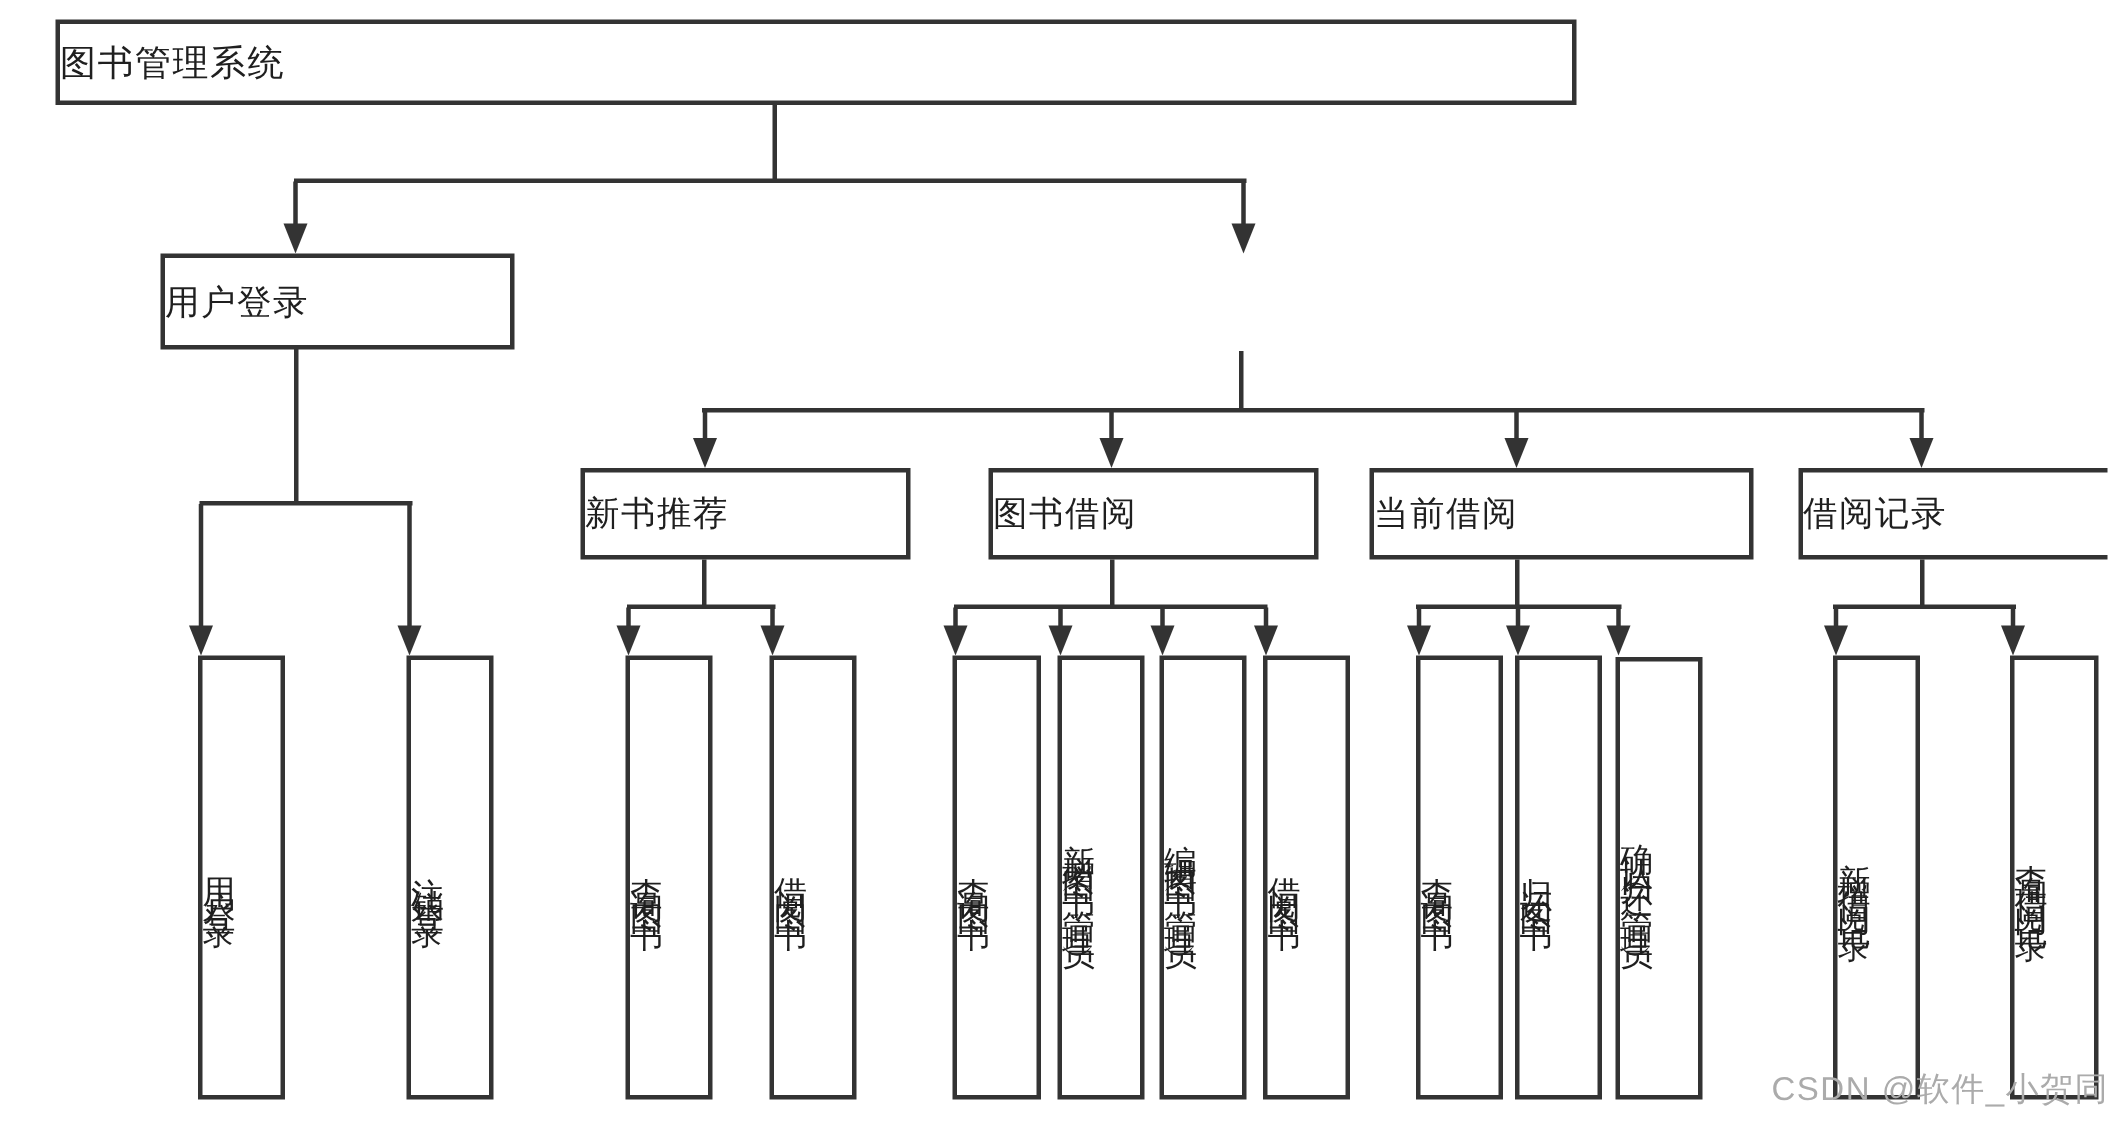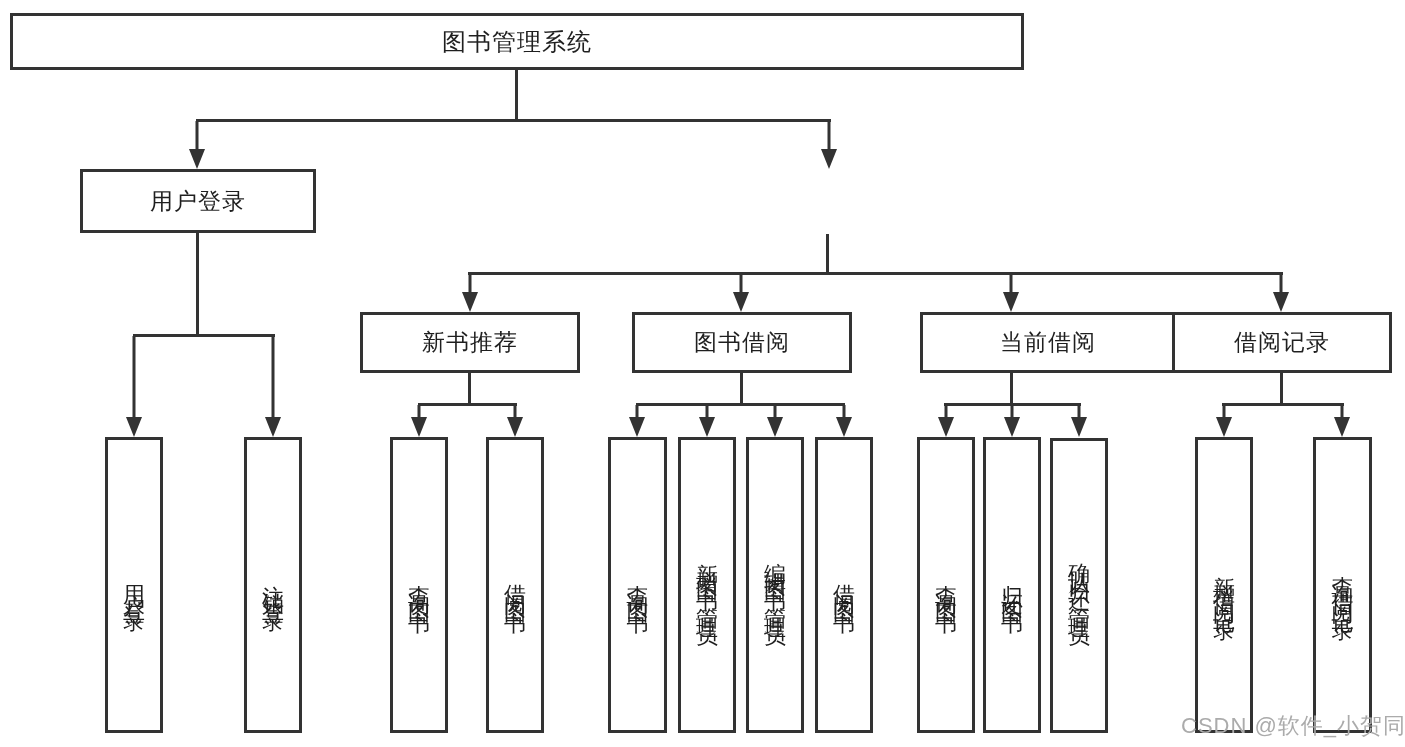--- a/index.html
+++ b/index.html
@@ -21,21 +21,22 @@
     background:var(--background);
     overflow:hidden;
   }
   .node{
     position:absolute;
     box-sizing:border-box;
     border:3px solid var(--line);
     background:#fff;
     display:flex;
     align-items:center;
-    justify-content:center;
+    justify-content:flex-start;
+    margin-left:27px;
   }
   .hlabel{
     font-size:23px;
     letter-spacing:1px;
     white-space:nowrap;
     color:var(--text);
   }
   .root .hlabel{font-size:24px;}
   .vnode span{
     writing-mode:vertical-rl;
@@ -136,21 +137,21 @@
     <div class="shaft"></div>
     <div class="head"></div>
   </div>
 
   <div class="node" style="left:632px;top:312px;width:220px;height:61px;">
     <span class="hlabel">图书借阅</span>
   </div>
   <div class="node" style="left:360px;top:312px;width:220px;height:61px;">
     <span class="hlabel">新书推荐</span>
   </div>
-  <div class="node" style="left:920px;top:312px;width:256px;height:61px;">
+  <div class="node" style="left:886px;top:312px;width:256px;height:61px;">
     <span class="hlabel">当前借阅</span>
   </div>
   <div class="node" style="left:1172px;top:312px;width:220px;height:61px;">
     <span class="hlabel">借阅记录</span>
   </div>
 
   <div class="line" style="left:468px;top:373px;width:3px;height:32px;"></div>
   <div class="line" style="left:418px;top:403px;width:99px;height:3px;"></div>
   <div class="arrow" style="left:411px;top:405px;height:32px;">
     <div class="shaft"></div>

